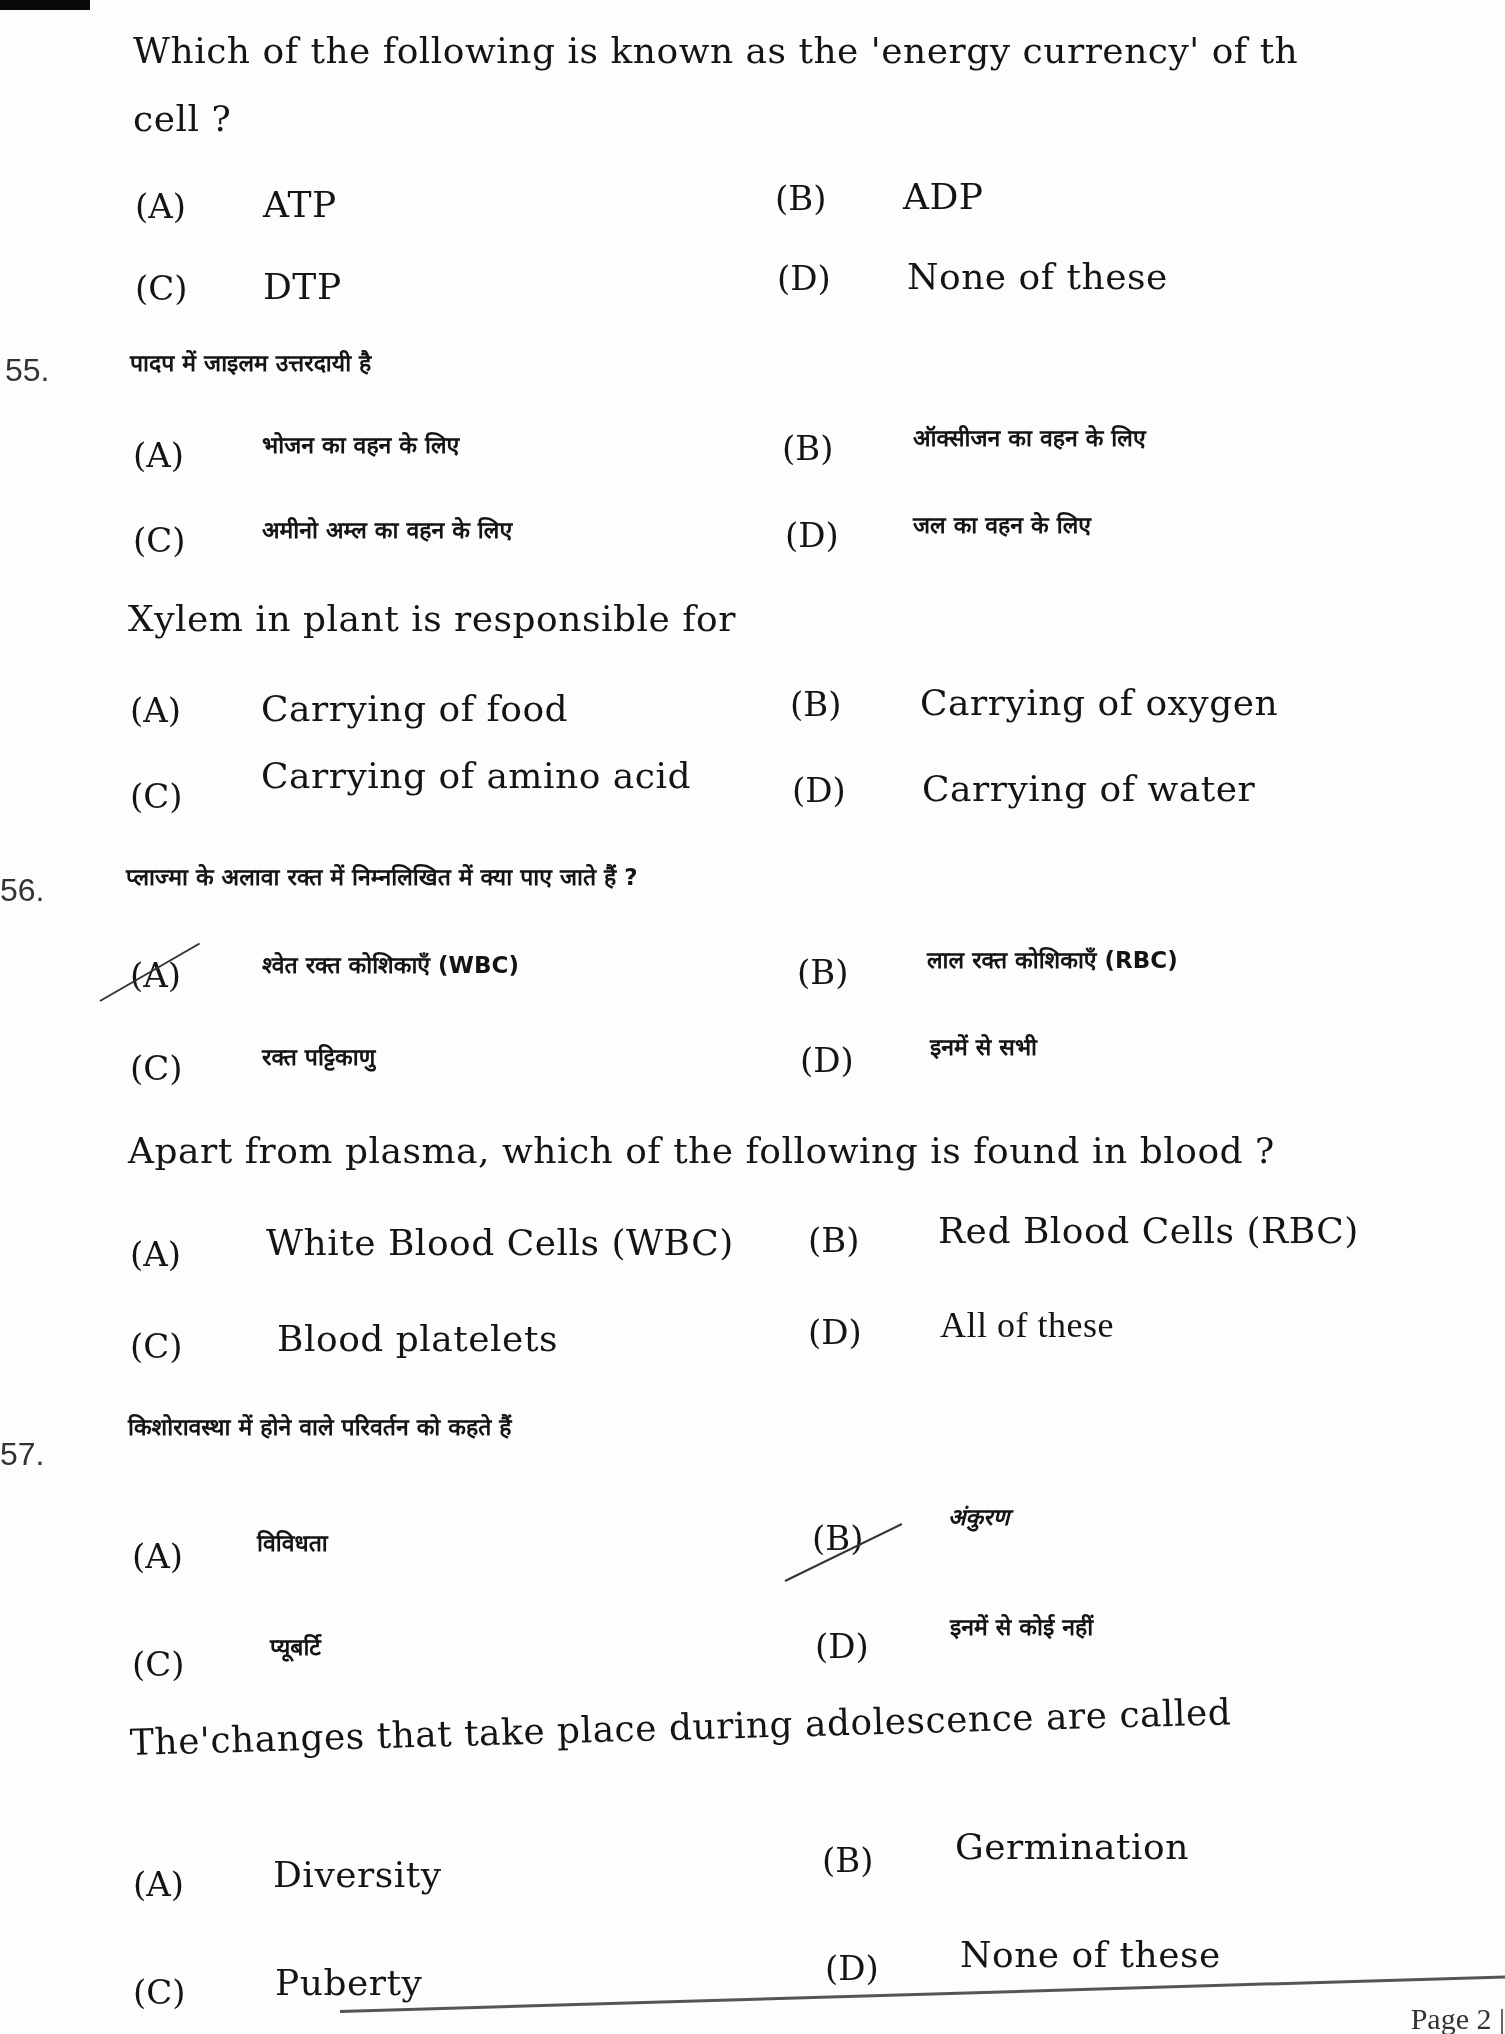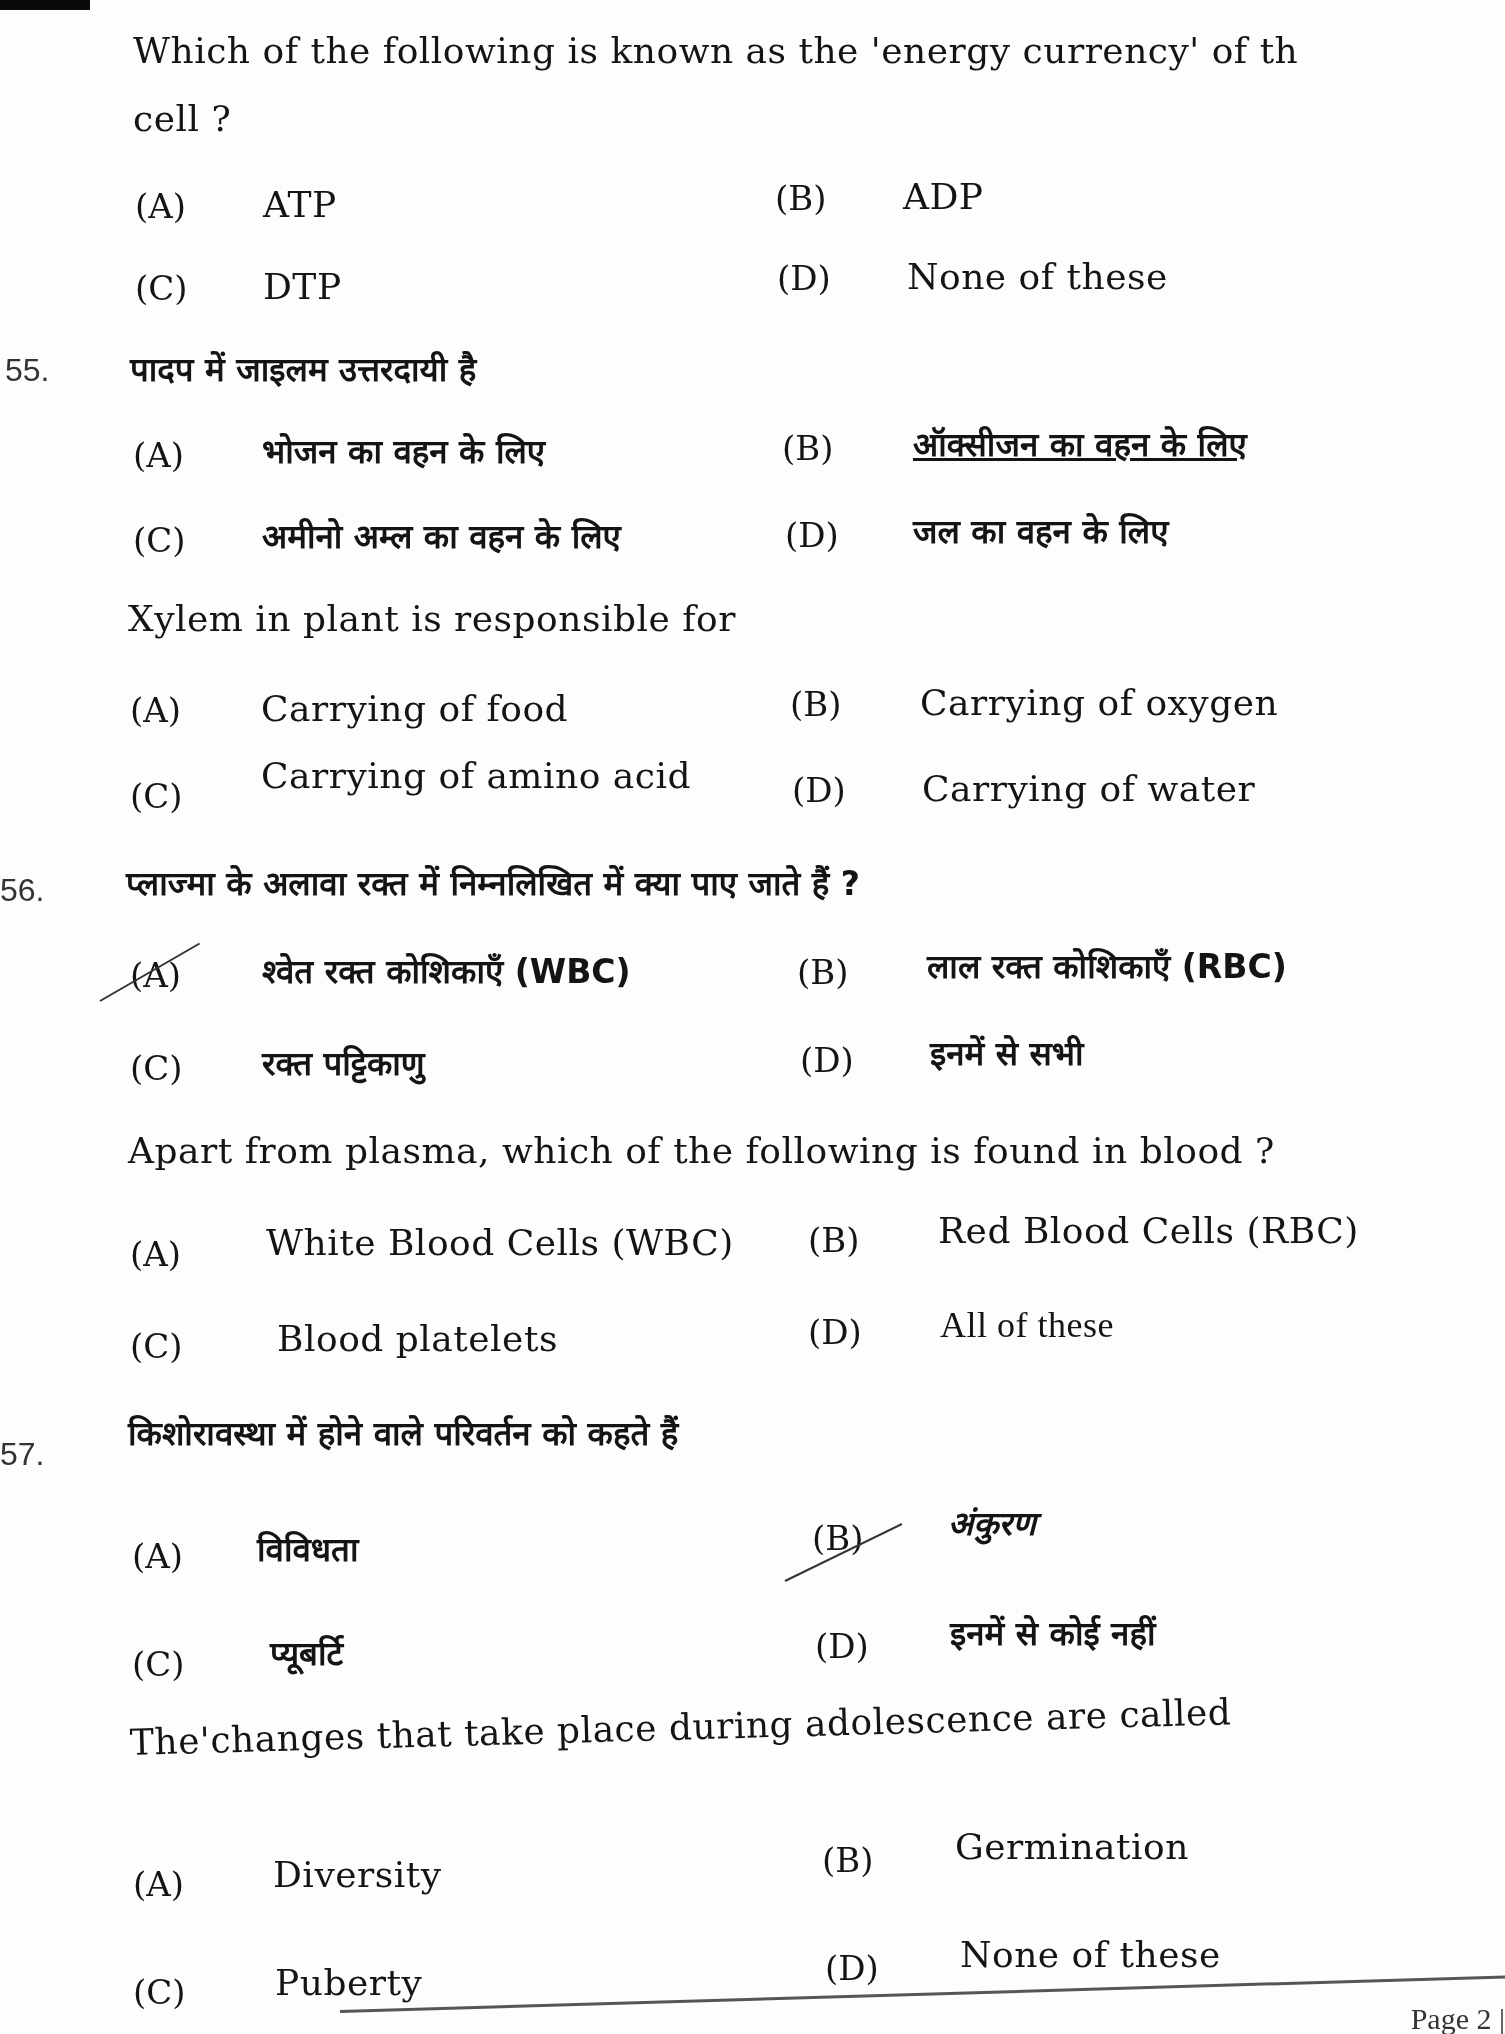--- a/index.html
+++ b/index.html
@@ -3,21 +3,21 @@
 <meta charset="utf-8">
 <style>
   html, body { margin:0; padding:0; }
   body {
     width:1505px; height:2034px; background:#fdfdfd; position:relative; overflow:hidden;
     font-family:"DejaVu Serif", "Liberation Serif", serif; color:#141414;
   }
   .topbar { position:absolute; left:0; top:0; width:90px; height:10px; background:#0a0a0a; }
   .line { position:absolute; white-space:nowrap; font-size:36px; }
   .qnum { position:absolute; font-family:"Liberation Sans", sans-serif; font-size:32px; color:#333; }
-  .hi { font-family:"DejaVu Sans", sans-serif; font-weight:bold; font-size:33px; }
+  .hi { font-family:"DejaVu Sans", sans-serif; font-weight:bold; font-size:23px; }
   .en { font-family:"DejaVu Serif", serif; font-size:36px; letter-spacing:0.5px; }
   .opt-lbl { position:absolute; font-family:"DejaVu Serif", serif; font-size:34px; }
   .opt-txt { position:absolute; white-space:nowrap; }
   .pen { position:absolute; border-top:2px solid #333; transform-origin:left center; }
   .footer-line { position:absolute; left:340px; top:2010px; width:1180px; border-top:3px solid #555; transform:rotate(-1.7deg); transform-origin:left center; }
   .page-no { position:absolute; right:0; top:2002px; font-family:"Liberation Serif", serif; font-size:30px; color:#333; }
 </style>
 </head>
 <body>
 
@@ -32,21 +32,21 @@
 <span class="opt-lbl" style="left:135px; top:268px;">(C)</span>
 <span class="opt-txt en" style="left:263px; top:266px;">DTP</span>
 <span class="opt-lbl" style="left:777px; top:258px;">(D)</span>
 <span class="opt-txt en" style="left:907px; top:256px;">None of these</span>
 
 <span class="qnum" style="left:5px; top:352px;">55.</span>
 <div class="line hi" style="left:130px; top:346px;">पादप में जाइलम उत्तरदायी है</div>
 <span class="opt-lbl" style="left:133px; top:435px;">(A)</span>
 <span class="opt-txt hi" style="left:262px; top:428px;">भोजन का वहन के लिए</span>
 <span class="opt-lbl" style="left:782px; top:428px;">(B)</span>
-<span class="opt-txt hi" style="left:913px; top:421px;text-decoration:underline;">ऑक्सीजन का वहन के लिए</span>
+<span class="opt-txt hi" style="left:913px; top:421px;">ऑक्सीजन का वहन के लिए</span>
 <span class="opt-lbl" style="left:133px; top:520px;">(C)</span>
 <span class="opt-txt hi" style="left:262px; top:513px;">अमीनो अम्ल का वहन के लिए</span>
 <span class="opt-lbl" style="left:785px; top:515px;">(D)</span>
 <span class="opt-txt hi" style="left:913px; top:508px;">जल का वहन के लिए</span>
 
 <div class="line en" style="left:128px; top:598px;">Xylem in plant is responsible for</div>
 <span class="opt-lbl" style="left:130px; top:690px;">(A)</span>
 <span class="opt-txt en" style="left:261px; top:688px;">Carrying of food</span>
 <span class="opt-lbl" style="left:790px; top:684px;">(B)</span>
 <span class="opt-txt en" style="left:920px; top:682px;">Carrying of oxygen</span>

